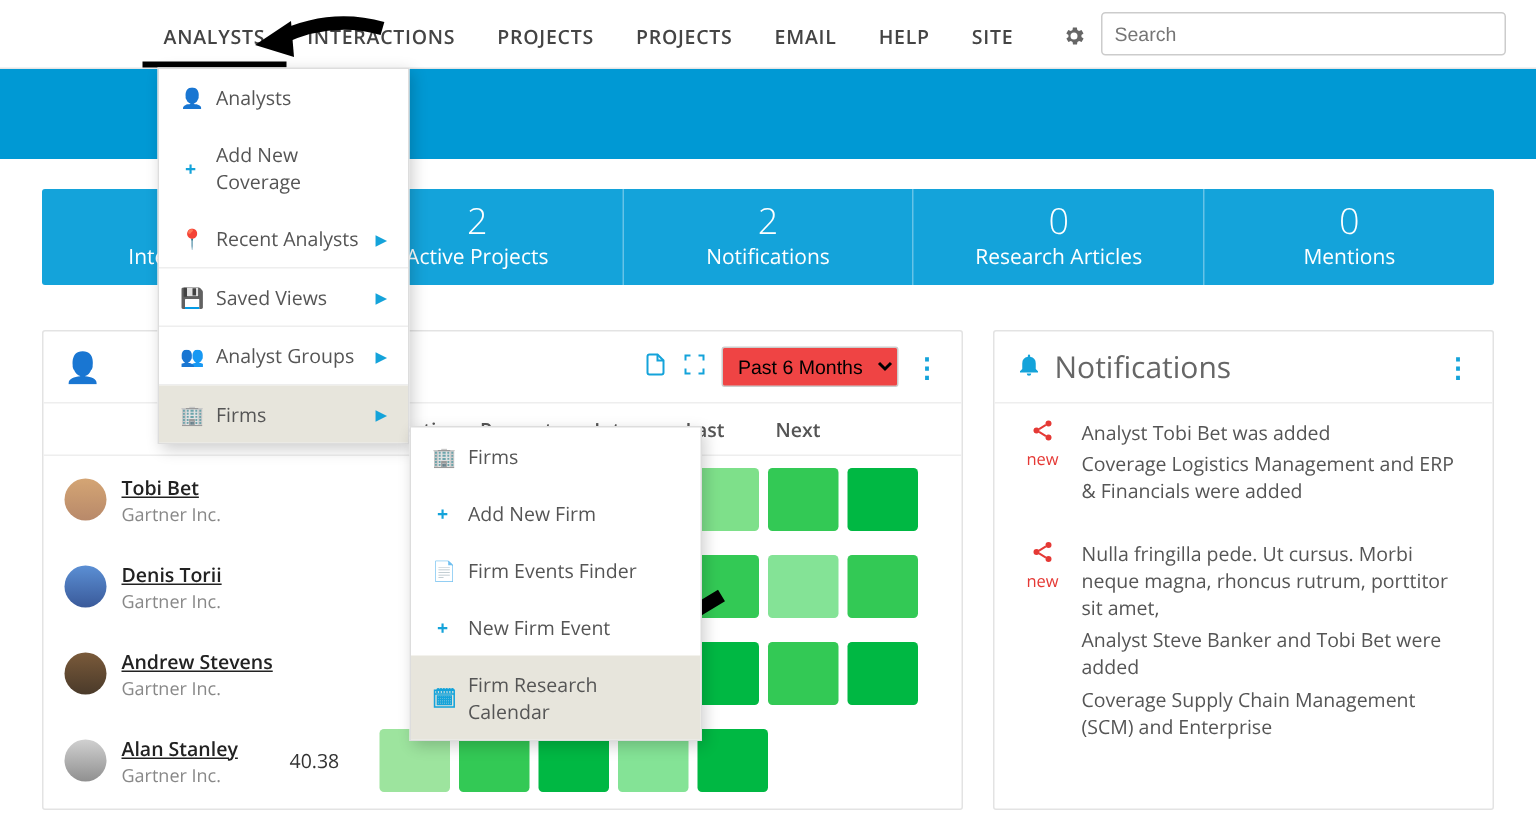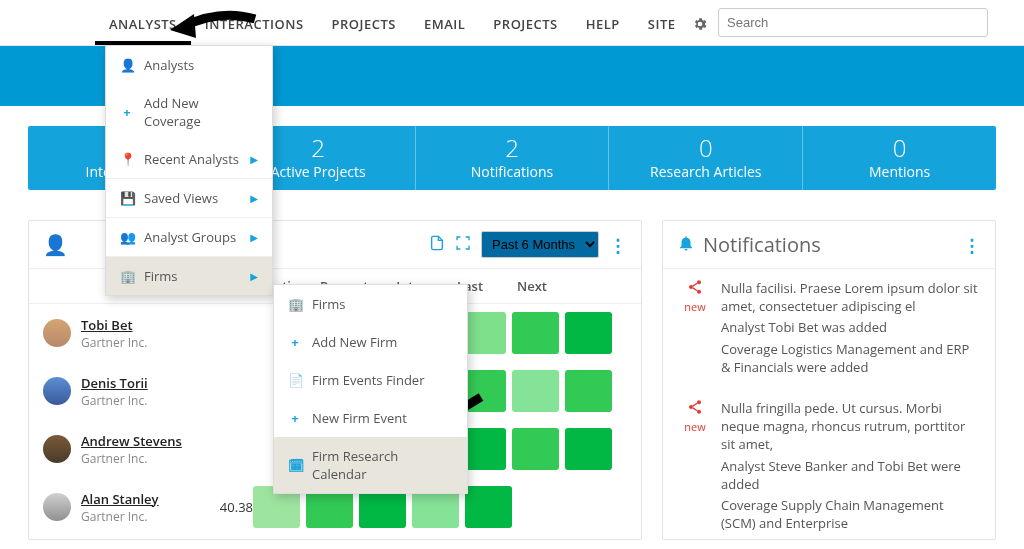--- a/index.html
+++ b/index.html
@@ -36,21 +36,21 @@
     cursor: pointer;
   }
   .topnav .nav-item.active {
     border-bottom: 4px solid #000;
     padding-bottom: 8px;
   }
   .topnav .right {
     display: flex;
     align-items: center;
     gap: 10px;
-    margin-right: 24px;
+    margin-right: 8px;
   }
   .gear {
     width: 16px; height: 16px;
     color: #666;
   }
   .search-box {
     border: 1px solid #ccc;
     border-radius: 3px;
     padding: 6px 8px;
     width: 270px;
@@ -115,21 +115,21 @@
     align-items:center;
     gap:8px;
   }
   .bell-icon { color:#14a3da; }
   .panel-head .tools { display: flex; align-items: center; gap: 10px; }
   .select {
     border:1px solid #ccc;
     border-radius:2px;
     font-size:13px;
     padding:4px 6px;
-    background:#0369a1;
+    background:#ef4444;
   }
   .more-dots {
     color:#14a3da;
     font-weight:bold;
     font-size:18px;
     line-height:1;
   }
   .tool-icon { color:#14a3da; }
   
   .tbl-head {
@@ -157,21 +157,21 @@
     flex-shrink:0;
     margin-right:10px;
   }
   .avatar.a1{background:linear-gradient(180deg,#d4a574,#b8896a);}
   .avatar.a2{background:linear-gradient(180deg,#5b8fd4,#3a5a9a);}
   .avatar.a3{background:linear-gradient(180deg,#7a5a3a,#4a3a2a);}
   .avatar.a4{background:linear-gradient(180deg,#d0d0d0,#909090);}
   .trow .name-col { width:112px; }
   .trow .aname { font-size:13px; color:#222; text-decoration:underline; font-weight:600; }
   .trow .firm { font-size:12px; color:#888; }
-  .trow .rating { width:60px; font-size:13px; color:#333; text-align:right; }
+  .trow .rating { width:60px; font-size:13px; color:#333; text-align:left; }
   .trow .pub { width:100px; font-size:12px; color:#555; line-height:1.3; }
   .cells { display:flex; gap:6px; }
   .cell {
     width:47px; height:42px; border-radius:3px;
   }
   .g1{background:#9de49e;}
   .g2{background:#33c955;}
   .g3{background:#7ee08a;}
   .g4{background:#00b843;}
   .g5{background:#4fd66a;}
@@ -230,22 +230,22 @@
   .notif-item .body .ptext { margin:0 0 3px; }
 </style>
 </head>
 <body>
 
 <div class="topnav">
   <div class="nav-items">
     <div class="nav-item active">ANALYSTS</div>
     <div class="nav-item">INTERACTIONS</div>
     <div class="nav-item">PROJECTS</div>
+    <div class="nav-item">PROJECTS</div>
     <div class="nav-item">EMAIL</div>
-    <div class="nav-item">PROJECTS</div>
     <div class="nav-item">HELP</div>
     <div class="nav-item">SITE</div>
   </div>
   <div class="right">
     <span class="gear">
       <svg viewBox="0 0 24 24" width="16" height="16" fill="currentColor">
           <path d="M19.4 13a7.8 7.8 0 0 0 .1-1 7.8 7.8 0 0 0-.1-1l2.1-1.6-2-3.4-2.5 1a7.6 7.6 0 0 0-1.7-1l-.4-2.6h-4l-.4 2.6a7.6 7.6 0 0 0-1.7 1l-2.5-1-2 3.4L6.5 11a7.8 7.8 0 0 0-.1 1 7.8 7.8 0 0 0 .1 1l-2.1 1.6 2 3.4 2.5-1a7.6 7.6 0 0 0 1.7 1l.4 2.6h4l.4-2.6a7.6 7.6 0 0 0 1.7-1l2.5 1 2-3.4Zm-7.4 2.5A3.5 3.5 0 1 1 15.5 12 3.5 3.5 0 0 1 12 15.5Z"></path>
         </svg>
     </span>
     <input class="search-box" placeholder="Search" style="">
@@ -403,21 +403,20 @@
           <svg width="16" height="16" viewBox="0 0 24 24" fill="currentColor">
               <circle cx="18" cy="5" r="3"></circle>
               <circle cx="6" cy="12" r="3"></circle>
               <circle cx="18" cy="19" r="3"></circle>
               <path d="M8.6 10.6 15.4 6.4M8.6 13.4 15.4 17.6" stroke="currentColor" stroke-width="2"></path>
             </svg>
         </div>
         <div class="new-lbl">new</div>
       </div>
       <div class="body">
-        <p class="ptext">Nulla facilisi. Praese Lorem ipsum dolor sit amet, consectetuer adipiscing el</p>
         <p class="ptext">Analyst Tobi Bet was added</p>
         <p class="ptext">Coverage Logistics Management and ERP &amp; Financials were added</p>
       </div>
     </div>
     <div class="notif-item">
       <div class="share-col">
         <div class="share-ico">
           <svg width="16" height="16" viewBox="0 0 24 24" fill="currentColor">
               <circle cx="18" cy="5" r="3"></circle>
               <circle cx="6" cy="12" r="3"></circle>

